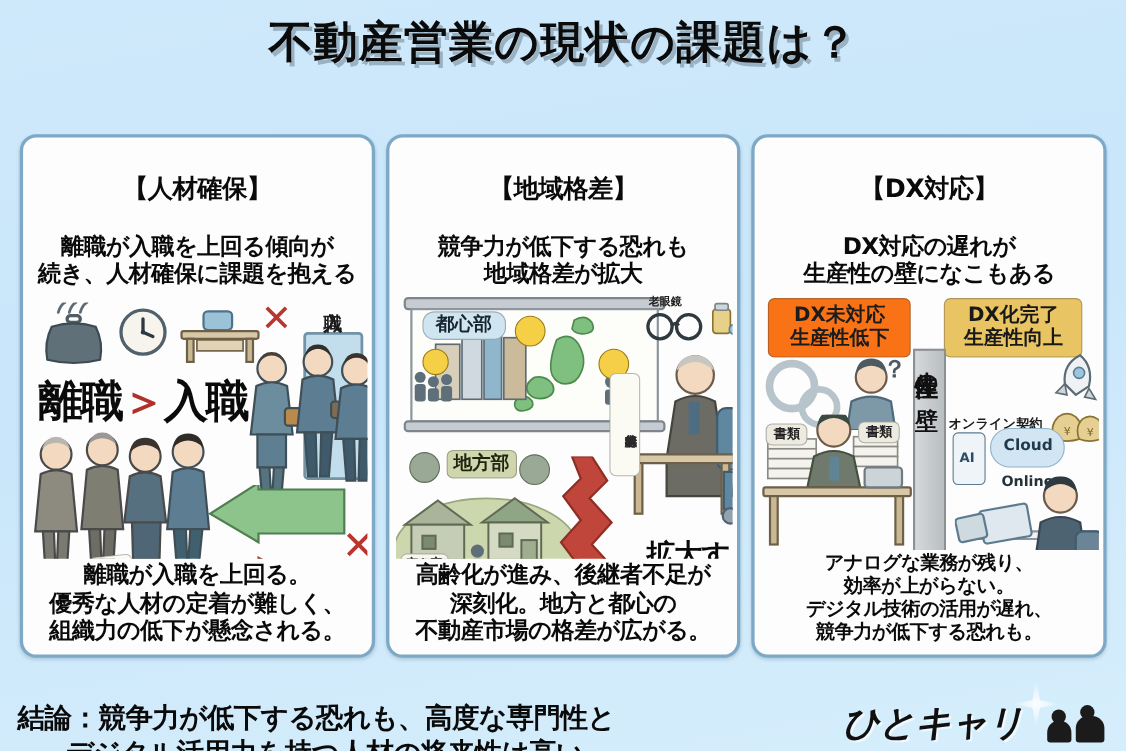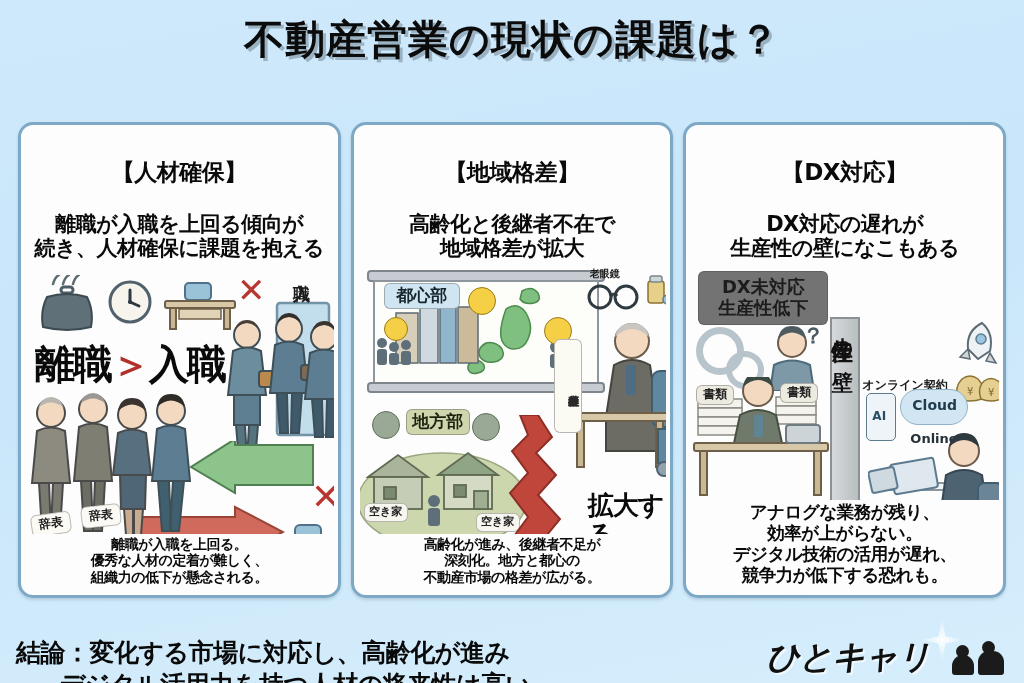--- a/index.html
+++ b/index.html
@@ -70,21 +70,21 @@
   .panel-art {
     position: relative;
     flex: 1 1 auto;
     margin: 2px 4px 0 4px;
     overflow: hidden;
   }
   .panel-foot {
     padding: 2px 4px 9px 4px;
     text-align: center;
     font-weight: 900;
-    font-size: 14px;
+    font-size: 21px;
     line-height: 1.2;
     color: #0a0a0a;
     white-space: pre-line;
     letter-spacing: -0.5px;
   }
   .panel-foot.small { font-size: 17.5px; }
 
   
   .art { position: absolute; }
   .jp-label {
@@ -316,21 +316,21 @@
       </div>
 
       <div class="panel-foot">離職が入職を上回る。
 優秀な人材の定着が難しく、
 組織力の低下が懸念される。</div>
     </div>
 
     <div class="panel">
       <div class="panel-head">
         <span class="bracket">【地域格差】</span>
-        <span>高齢化と後継者不在で
+        <span>競争力が低下する恐れも
 地域格差が拡大</span>
       </div>
 
       <div class="panel-art">
 
         <svg class="art" style="left:8px;top:4px;width:240px;height:128px" viewBox="0 0 240 128">
           <rect x="2" y="2" width="236" height="10" rx="3" fill="#c6ccd1" stroke="#7d868c" stroke-width="2"></rect>
           <rect x="8" y="12" width="224" height="102" fill="#fdfdfa" stroke="#8d969c" stroke-width="2"></rect>
           <rect x="2" y="114" width="236" height="9" rx="3" fill="#c6ccd1" stroke="#7d868c" stroke-width="2"></rect>
           <g fill="#7fbf7f" stroke="#4d8a4d" stroke-width="1.5">
@@ -354,21 +354,21 @@
               <rect x="23" y="84" width="10" height="12" rx="3"></rect>
               <rect x="35" y="82" width="10" height="14" rx="3"></rect>
           </g>
           <g fill="#5e6f7a">
             <circle cx="190" cy="78" r="6"></circle>
               <rect x="184" y="85" width="12" height="14" rx="3"></rect>
             <circle cx="208" cy="76" r="6"></circle>
               <rect x="202" y="83" width="12" height="16" rx="3"></rect>
           </g>
         </svg>
-        <div class="tag" style="left:26px;top:18px;width:74px;font-size:17px;background:#cfe5f2;color:#17252e;padding:2px 0;">都心部</div>
+        <div class="tag" style="left:26px;top:18px;width:74px;font-size:17px;background:#cfe5f2;color:#17252e;padding:2px 0;border-radius:11px;">都心部</div>
         <div class="smiley" style="left:26px;top:52px;width:22px;height:22px;"></div>
         <div class="smiley" style="left:110px;top:22px;width:26px;height:26px;"></div>
         <div class="smiley" style="left:186px;top:52px;width:26px;height:26px;"></div>
 
         <svg class="art" style="left:228px;top:12px;width:56px;height:34px" viewBox="0 0 56 34">
           <circle cx="14" cy="20" r="11" fill="none" stroke="#2f3a40" stroke-width="3"></circle>
           <circle cx="40" cy="20" r="11" fill="none" stroke="#2f3a40" stroke-width="3"></circle>
           <path d="M25 19 q3 -4 6 0" stroke="#2f3a40" stroke-width="3" fill="none"></path>
         </svg>
         <div class="jp-label" style="left:232px;top:2px;font-size:10px;">老眼鏡</div>
@@ -436,23 +436,25 @@
 
     <div class="panel">
       <div class="panel-head">
         <span class="bracket">【DX対応】</span>
         <span>DX対応の遅れが
 生産性の壁になこもある</span>
       </div>
 
       <div class="panel-art">
 
-        <div class="tag" style="left:8px;top:6px;width:128px;font-size:18px;background:#737373;color:#1c1c1c;padding:5px 0;white-space:pre-line;">DX未対応
+        <div class="tag" style="left:8px;top:6px;width:128px;font-size:18px;background:#f97316;color:#1c1c1c;padding:5px 0;white-space:pre-line;">DX未対応
 生産性低下</div>
 
+        <div class="tag" style="left:168px;top:6px;width:124px;font-size:18px;background:#e8c463;color:#181818;padding:5px 0;white-space:pre-line;">DX化完了
+生産性向上</div>
 
         <div class="art" style="left:140px;top:52px;width:26px;height:200px;background:linear-gradient(90deg,#d6d9db,#b9bec1);border:2px solid #8b9094;"></div>
         <div class="art" style="left:140px;top:56px;width:26px;font-size:21px;font-weight:900;writing-mode:vertical-rl;letter-spacing:2px;color:#111;">生産性の壁</div>
 
         <div class="gear" style="left:6px;top:62px;width:34px;height:34px;"></div>
         <div class="gear" style="left:36px;top:86px;width:26px;height:26px;border-width:6px;"></div>
         <div class="art" style="left:112px;top:56px;font-size:22px;font-weight:900;color:#4a5a64;">？</div>
 
         <svg class="art" style="left:72px;top:60px;width:60px;height:66px" viewBox="0 0 60 66">
           <circle cx="30" cy="18" r="14" fill="#f3d9c0" stroke="#6b5b4a" stroke-width="2"></circle>
@@ -517,21 +519,21 @@
 
       <div class="panel-foot small">アナログな業務が残り、
 効率が上がらない。
 デジタル技術の活用が遅れ、
 競争力が低下する恐れも。</div>
     </div>
 
   </div>
 
   <div class="conclusion">
-    <span>結論：変化する市場に対応し、高齢化が進み</span>
+    <span>結論：競争力が低下する恐れも、高度な専門性と</span>
     <span class="l2">デジタル活用力を持つ人材の将来性は高い</span>
   </div>
 
   <div class="sparkle"></div>
 
   <div class="logo">
     <span class="logo-text">ひとキャリ</span>
     <span class="logo-people">
       <span class="logo-h" style="left:4px;top:6px;background:#1b1b1b;"></span>
       <span class="logo-p" style="left:0;background:#1b1b1b;"></span>

